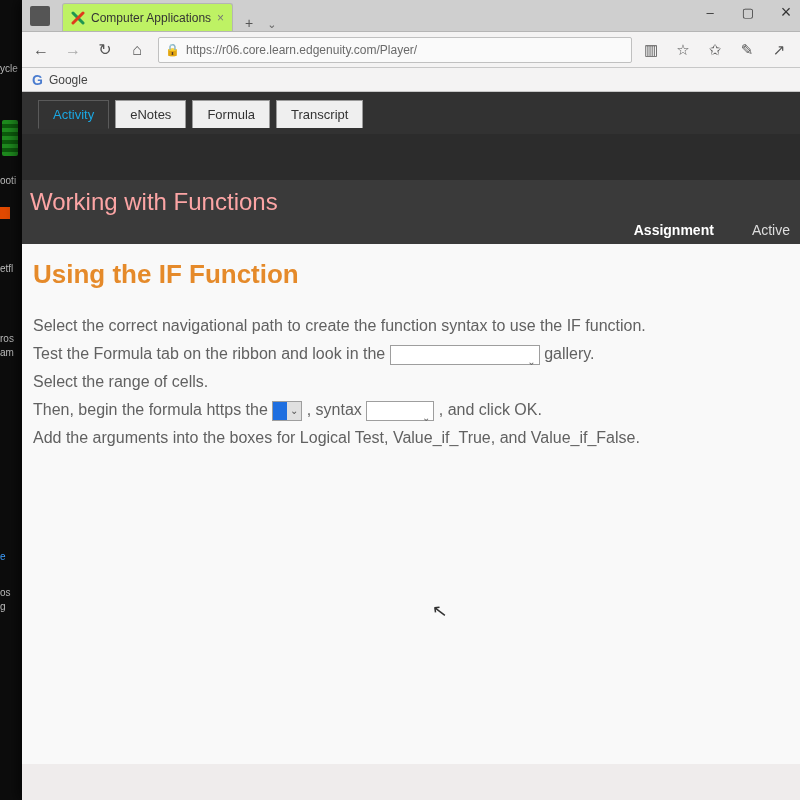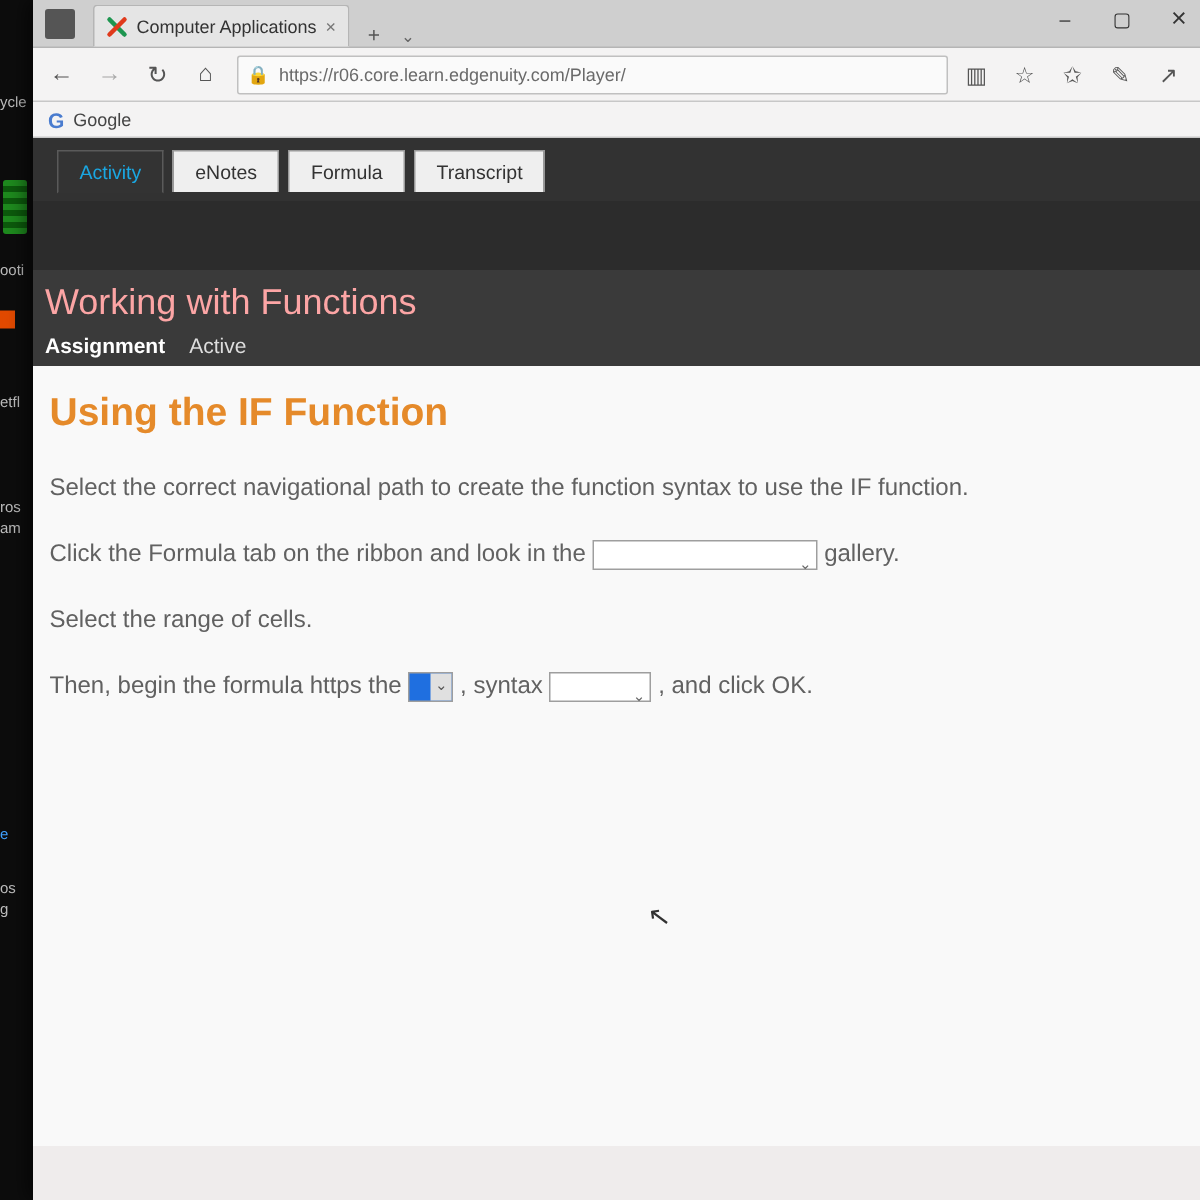--- a/index.html
+++ b/index.html
@@ -10,21 +10,21 @@
   .left-frag { position:absolute; left:0; width:42px; color:#bdbdbd; font-size:10px; line-height:14px; background:transparent; }
   .frag-green { position:absolute; left:2px; top:120px; width:16px; height:36px; background:repeating-linear-gradient(#1e8a1e 0 4px,#0c5a0c 4px 8px); border-radius:2px; }
   .frag-orange { position:absolute; left:0; top:207px; width:10px; height:12px; background:#e24a00; }
 
   
   .browser { position:absolute; left:22px; top:0; right:0; bottom:0; background:#efecec; box-shadow: -4px 0 12px rgba(0,0,0,0.6); }
 
   
   .tabstrip { height:32px; background:#cfcfcf; display:flex; align-items:flex-end; padding-left:40px; position:relative; border-bottom:1px solid #b5b5b5; }
   .tabstrip .corner-icon { position:absolute; left:8px; top:6px; width:20px; height:20px; background:#555; border-radius:2px; }
-  .tab { display:flex; align-items:center; height:28px; background:#e5e5e5; border:1px solid #b5b5b5; border-bottom:none; border-radius:3px 3px 0 0; padding:0 8px; gap:6px; font-size:12px; color:#333; margin-top:4px; }
+  .tab { display:flex; align-items:center; height:28px; background:#bef264; border:1px solid #b5b5b5; border-bottom:none; border-radius:3px 3px 0 0; padding:0 8px; gap:6px; font-size:12px; color:#333; margin-top:4px; }
   .tab .favicon { position:relative; width:14px; height:14px; }
   .tab .favicon svg { width:14px; height:14px; display:block; }
   .tab-close { color:#777; font-size:12px; cursor:pointer; }
   .newtab { margin-left:6px; color:#555; font-size:14px; padding:0 6px; cursor:pointer; }
   .tabchevron { margin-left:4px; color:#666; font-size:11px; padding:0 4px; }
   .wincontrols { position:absolute; right:6px; top:4px; display:flex; gap:22px; color:#333; font-size:13px; }
   .winbtn { width:16px; height:16px; display:flex; align-items:center; justify-content:center; cursor:pointer; }
 
   
   .toolbar { height:36px; background:#f4f3f3; border-bottom:1px solid #c7c7c7; display:flex; align-items:center; padding:0 8px; gap:10px; }
@@ -40,28 +40,28 @@
 
   
   .lesson-shell { background:#323232; color:#eee; }
   .tabs-row { display:flex; align-items:flex-start; gap:6px; padding:8px 12px 0 16px; height:42px; }
   .ltab { background:#efefef; color:#333; font-size:13px; padding:6px 14px; border:1px solid #9a9a9a; border-bottom:none; cursor:pointer; }
   .ltab.active { background:#333; color:#1aa7e2; border:1px solid #5a5a5a; border-bottom:1px solid #333; }
   .tabs-spacer { height:46px; background:#2c2c2c; }
 
   .lesson-head { padding:8px 10px 6px 8px; background:#3a3a3a; }
   .lesson-title { font-size:24px; font-weight:normal; color:#fca5a5; margin-bottom:6px; }
-  .subtabs { display:flex; gap:16px; font-size:14px; margin-top:4px; }
+  .subtabs { display:flex; gap:38px; font-size:14px; margin-top:4px;justify-content:flex-end; }
   .subtab-active { font-weight:bold; color:#fff; }
   .subtab-inactive { color:#ddd; }
 
   
   .content { background:#f9f9f9; min-height:520px; padding:16px 20px 40px 11px; color:#555; font-size:16px; line-height:28px; }
   .content-title { color:#e58a2a; font-size:26px; font-weight:bold; margin-bottom:24px; }
-  .para { color:#616161;margin-top:16px; }
+  .para { color:#616161; }
   .ddl { display:inline-block; border:1px solid #9e9e9e; background:#fff; height:20px; vertical-align:middle; position:relative; }
   .ddl .chev { position:absolute; right:3px; top:2px; font-size:10px; color:#666; }
   .ddl-wide { width:150px; }
   .ddl-small { width:30px; background:#1f6fe0; }
   .ddl-small .chev { color:#fff; background:#e0e0e0; color:#555; right:0; top:0; width:14px; height:100%; display:flex; align-items:center; justify-content:center; }
   .ddl-med { width:68px; }
 
   .cursor { position:absolute; left:432px; top:600px; font-size:18px; color:#323232; transform:rotate(-8deg); pointer-events:none; }
 </style>
 </head>
@@ -144,33 +144,34 @@
         </div>
       </div>
     </div>
 
     <div class="content">
       <div class="content-title">Using the IF Function</div>
 
       <div class="para">Select the correct navigational path to create the function syntax to use the IF function.</div>
 
       <div class="para">
-        <span>Click the Formula tab on the ribbon and look in the </span>
+        <span>Test the Formula tab on the ribbon and look in the </span>
         <span class="ddl ddl-wide"><span class="chev">⌄</span></span>
         <span> gallery.</span>
       </div>
 
       <div class="para">Select the range of cells.</div>
 
       <div class="para">
         <span>Then, begin the formula https the </span>
         <span class="ddl ddl-small"><span class="chev">⌄</span></span>
         <span>, syntax </span>
         <span class="ddl ddl-med"><span class="chev">⌄</span></span>
         <span>, and click OK.</span>
       </div>
 
+      <div class="para">Add the arguments into the boxes for Logical Test, Value_if_True, and Value_if_False.</div>
     </div>
 
   </div>
 
   <div class="cursor">↖</div>
 </div>
 
 </body></html>

